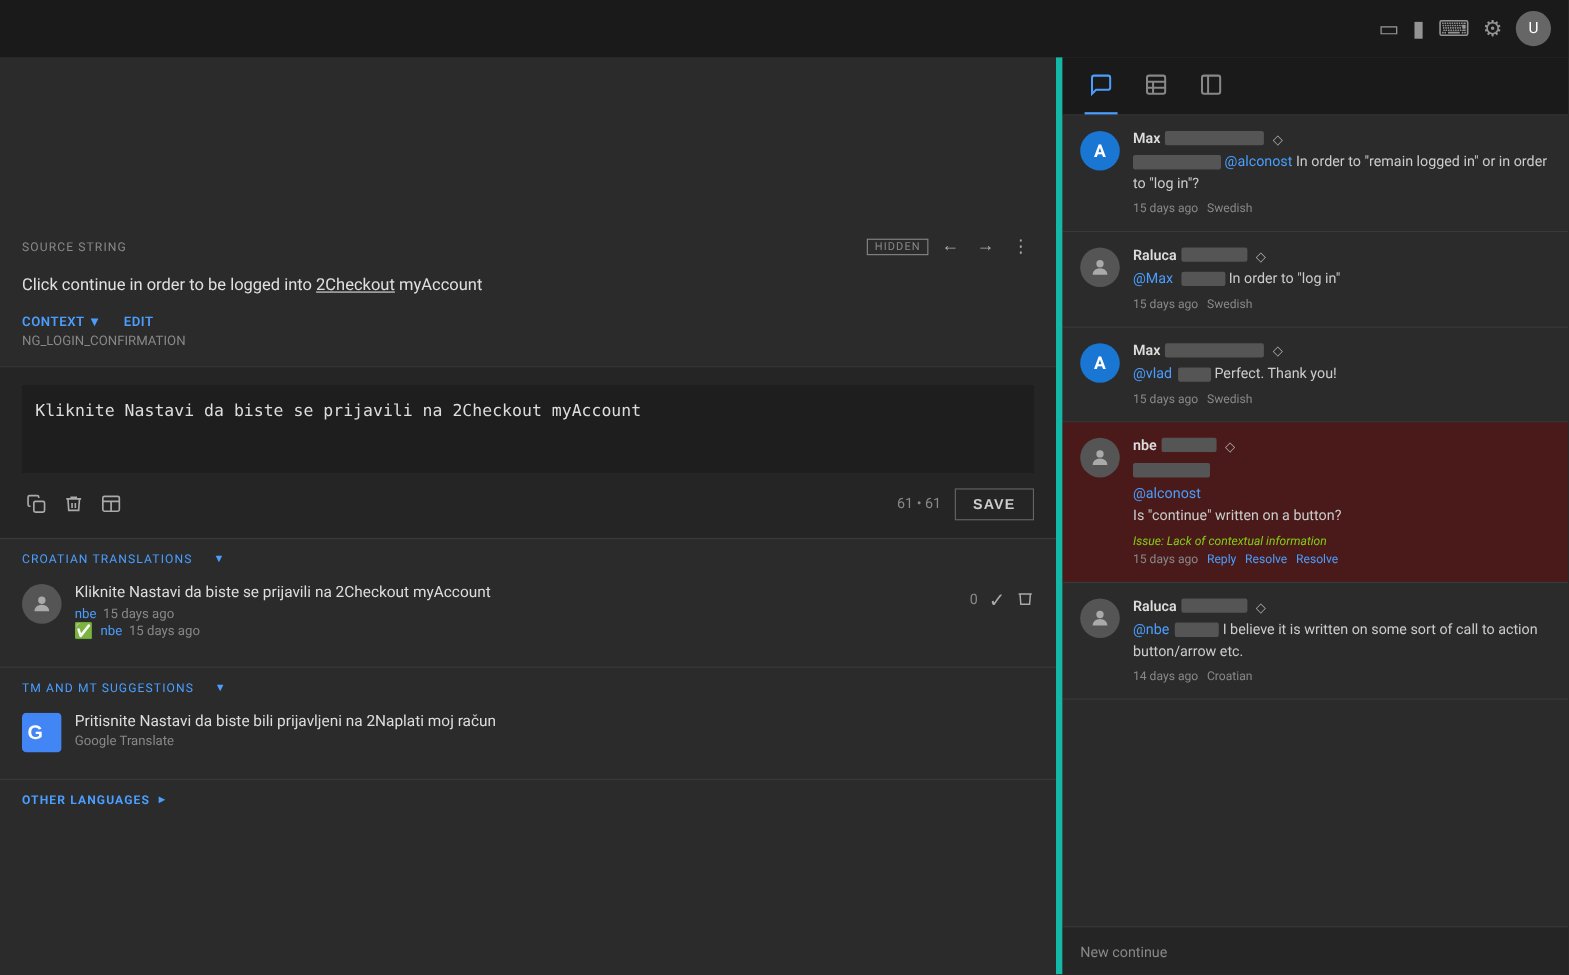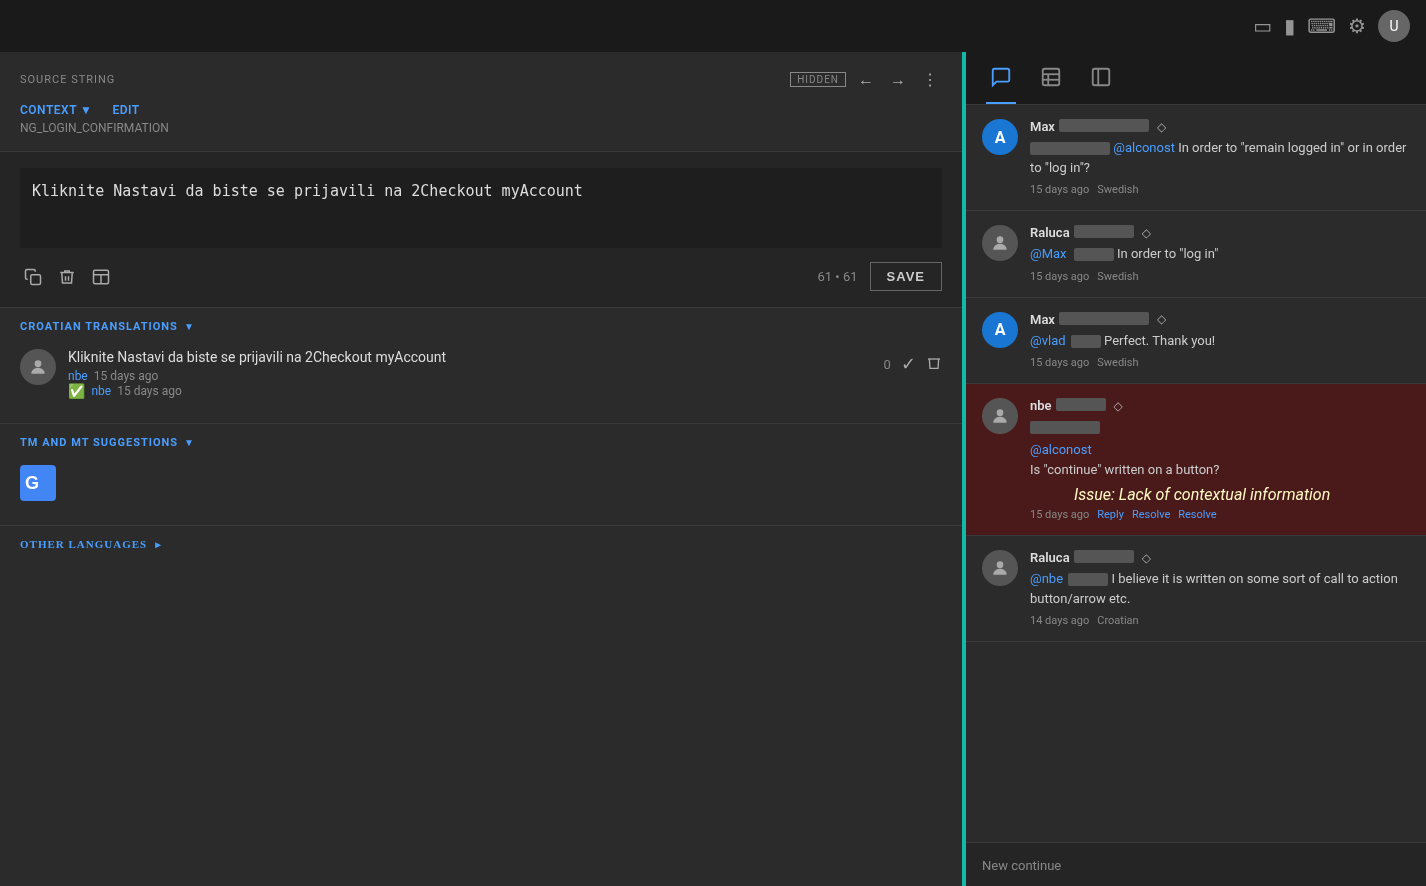--- a/index.html
+++ b/index.html
@@ -45,23 +45,24 @@
     .main-layout {
       display: flex;
       flex: 1;
       overflow: hidden;
     }
     
     .left-panel {
       flex: 1;
       display: flex;
       flex-direction: column;
-      border-right: 4px solid #14b8a6;
+      border-right: 6px solid #14b8a6;
       overflow-y: auto;
       overflow-x: hidden;
+      justify-content: center;
     }
     
     .source-section {
       background: #2b2b2b;
       padding: 16px 20px;
       border-bottom: 1px solid #3a3a3a;
     }
     .source-label {
       font-size: 11px;
       color: #888;
@@ -181,27 +182,27 @@
       font-size: 13px;
       font-weight: 600;
       letter-spacing: 1px;
       cursor: pointer;
       text-transform: uppercase;
     }
     
     .section-header {
       padding: 12px 20px 8px;
       font-size: 11px;
-      font-weight: 700;
+      font-weight: 400;
       letter-spacing: 1px;
       color: #4a9eff;
       text-transform: uppercase;
       display: flex;
       align-items: center;
-      gap: 6px;
+      gap: 19px;
       cursor: pointer;
     }
     .section-header .chevron { font-size: 10px; }
     
     .croatian-section {
       padding: 0 20px 16px;
       border-bottom: 1px solid #3a3a3a;
     }
     .translation-item {
       display: flex;
@@ -294,21 +295,20 @@
       padding: 12px 20px 8px;
       font-size: 11px;
       font-weight: 700;
       letter-spacing: 1px;
       color: #4a9eff;
       text-transform: uppercase;
       display: flex;
       align-items: center;
       gap: 6px;
       cursor: pointer;
-      font-family: Liberation Serif, serif;
     }
     .chevron-right { font-size: 10px; }
 
     
     .right-panel {
       width: 460px;
       flex-shrink: 0;
       background: #2b2b2b;
       display: flex;
       flex-direction: column;
@@ -415,25 +415,24 @@
       gap: 8px;
       font-size: 11px;
       color: #888;
     }
     .comment-action {
       color: #4a9eff;
       cursor: pointer;
       font-size: 11px;
     }
     .issue-text {
-      color: #fef9c3;
-      font-size: 16px;
+      color: #84cc16;
+      font-size: 11px;
       font-style: italic;
       margin-bottom: 4px;
-      margin-left: 44px;
     }
     .new-comment-area {
       padding: 12px 16px;
       border-top: 1px solid #3a3a3a;
       background: #252525;
     }
     .new-comment-label {
       color: #888;
       font-size: 13px;
     }
@@ -461,20 +460,23 @@
       <div class="source-label">
         <div class="source-label-left">
           <span>SOURCE STRING</span>
         </div>
         <div class="source-label-right">
           <span class="hidden-badge">HIDDEN</span>
           <button class="icon-btn">←</button>
           <button class="icon-btn">→</button>
           <button class="icon-btn">⋮</button>
         </div>
+      </div>
+      <div class="source-text">
+        <span>Click continue in order to be logged into </span><span class="underline">2Checkout</span><span> myAccount</span>
       </div>
       <div class="context-row">
         <a class="context-link">
           <span>CONTEXT</span>
           <span>▼</span>
         </a>
         <span class="edit-link">EDIT</span>
       </div>
       <div class="context-value">NG_LOGIN_CONFIRMATION</div>
     </div>
@@ -562,20 +564,24 @@
         <span class="chevron">▼</span>
       </div>
       <div class="tm-section">
         <div class="mt-item">
           <div style="width:36px;height:36px;flex-shrink:0;">
             <svg viewBox="0 0 36 36" width="36" height="36" xmlns="http://www.w3.org/2000/svg">
               <rect width="36" height="36" rx="4" fill="#4285F4"></rect>
               <text x="5" y="24" font-size="18" fill="white" font-family="Arial" font-weight="bold">G</text>
             </svg>
           </div>
+          <div>
+            <div class="mt-text">Pritisnite Nastavi da biste bili prijavljeni na 2Naplati moj račun</div>
+            <div class="mt-source">Google Translate</div>
+          </div>
         </div>
       </div>
     </div>
 
     <div class="other-languages-header">
       <span>OTHER LANGUAGES</span>
       <span class="chevron-right">►</span>
     </div>
 
   </div>

